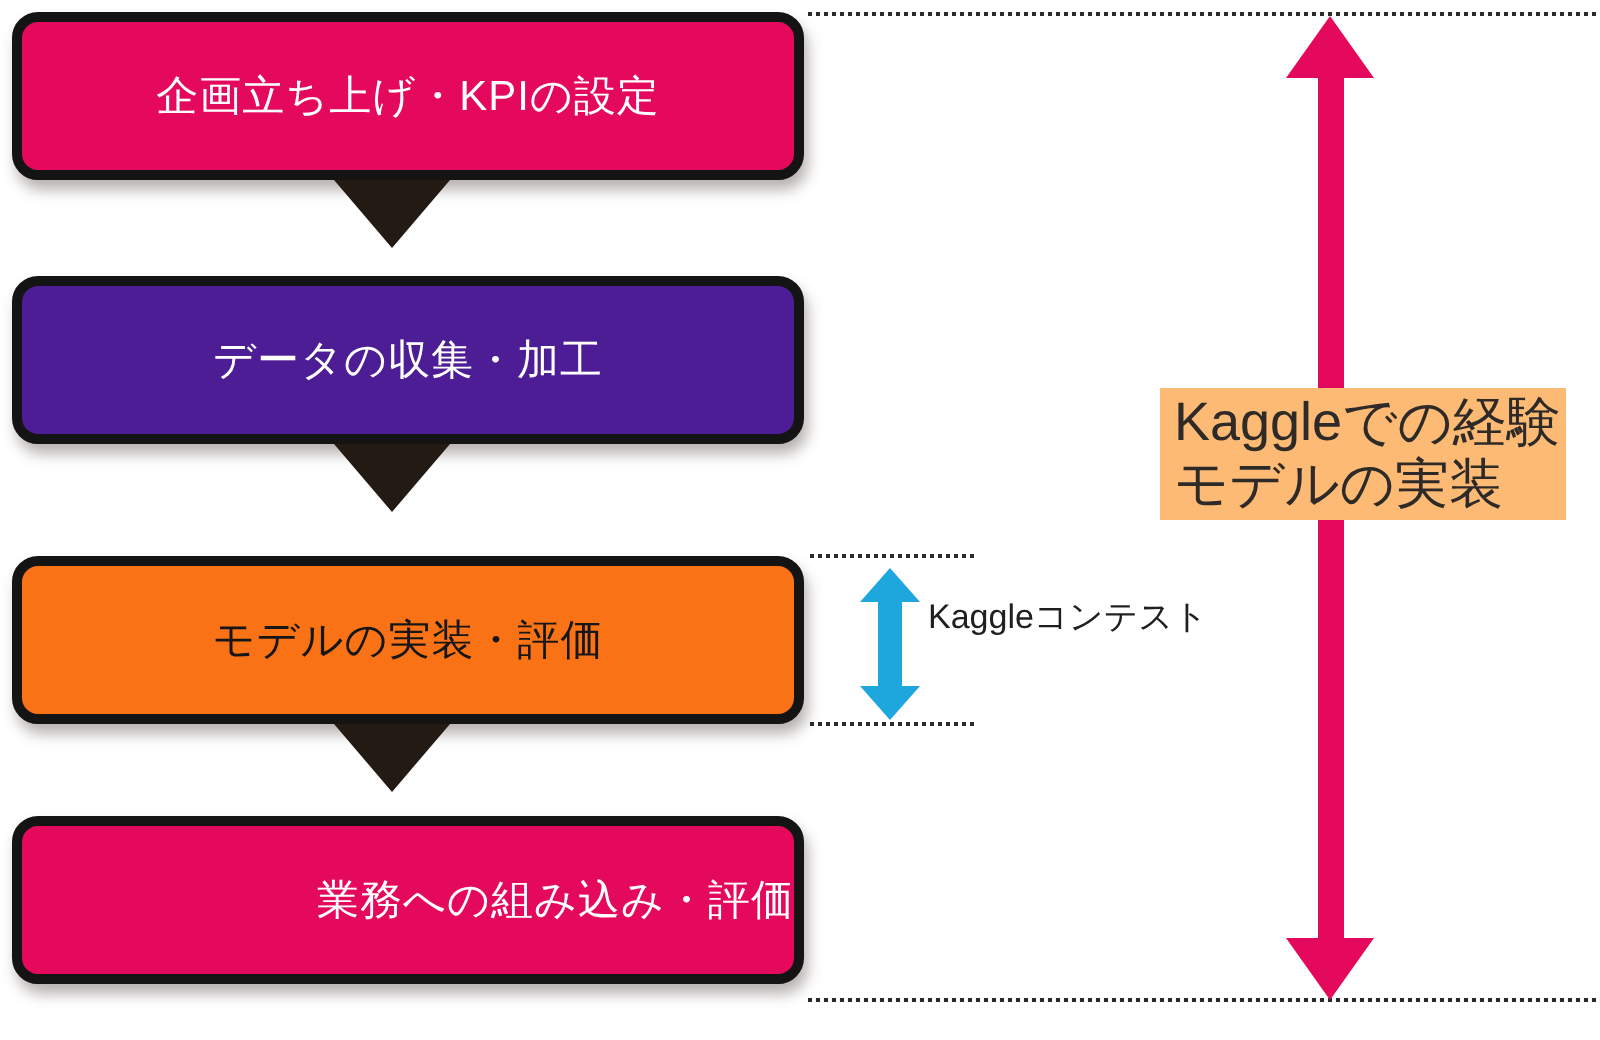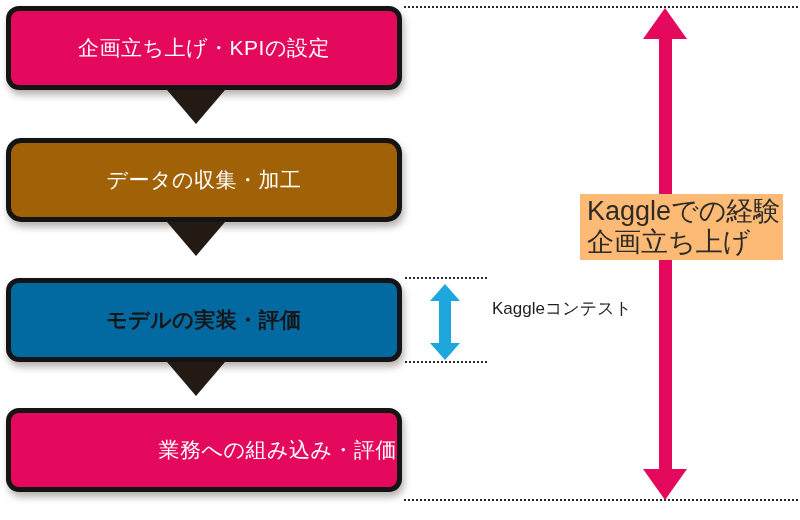--- a/index.html
+++ b/index.html
@@ -81,21 +81,20 @@
   .label span { display: block; }
   #contest-label {
     position: absolute;
     left: 464px;
     top: 297px;
     font-size: 17px;
     line-height: 23px;
     color: #1f1f1f;
     z-index: 3;
     white-space: nowrap;
-    margin-left: 28px;
   }
   #experience-label {
     position: absolute;
     left: 580px;
     top: 194px;
     min-width: 203px;
     min-height: 66px;
     box-sizing: border-box;
     padding: 2px 0 2px 7px;
     background: #fdba74;
@@ -114,26 +113,26 @@
   <div class="dotted" id="dot-top"></div>
   <div class="dotted" id="dot-mid-top"></div>
   <div class="dotted" id="dot-mid-bottom"></div>
   <div class="dotted" id="dot-bottom"></div>
 
   <div class="step" id="step-0" style="background-color: rgb(228, 9, 92); color: rgb(255, 255, 255);">
     <span class="step-label">企画立ち上げ・KPIの設定</span>
   </div>
   <div class="connector" id="conn-0" style="border-top-color: rgb(36, 26, 20);"></div>
 
-  <div class="step" id="step-1" style="background-color: #a16207; color: rgb(255, 255, 255); border-radius: 15px;">
+  <div class="step" id="step-1" style="background-color: #4c1d95; color: rgb(255, 255, 255);">
     <span class="step-label">データの収集・加工</span>
   </div>
   <div class="connector" id="conn-1" style="border-top-color: rgb(36, 26, 20);"></div>
 
-  <div class="step" id="step-2" style="background-color: #0369a1; color: rgb(22, 22, 22); font-weight: bold;">
+  <div class="step" id="step-2" style="background-color: #f97316; color: rgb(22, 22, 22);">
     <span class="step-label">モデルの実装・評価</span>
   </div>
   <div class="connector" id="conn-2" style="border-top-color: rgb(36, 26, 20);"></div>
 
   <div class="step" id="step-3" style="background-color: rgb(228, 9, 92); color: rgb(255, 255, 255); justify-content: flex-end;">
     <span class="step-label">業務への組み込み・評価</span>
   </div>
 
   <div id="contest-arrow">
     <div class="vhead up" style="border-bottom-color: rgb(30, 167, 220);"></div>
@@ -144,16 +143,16 @@
     <span>Kaggleコンテスト</span>
   </div>
 
   <div id="experience-arrow">
     <div class="vhead up" style="border-bottom-color: rgb(228, 9, 92);"></div>
     <div class="vshaft" style="background-color: rgb(228, 9, 92);"></div>
     <div class="vhead down" style="border-top-color: rgb(228, 9, 92);"></div>
   </div>
   <div class="label" id="experience-label">
     <span>Kaggleでの経験</span>
-    <span>企画立ち上げ</span>
+    <span>モデルの実装</span>
   </div>
 
 </div>
 
 </body></html>

